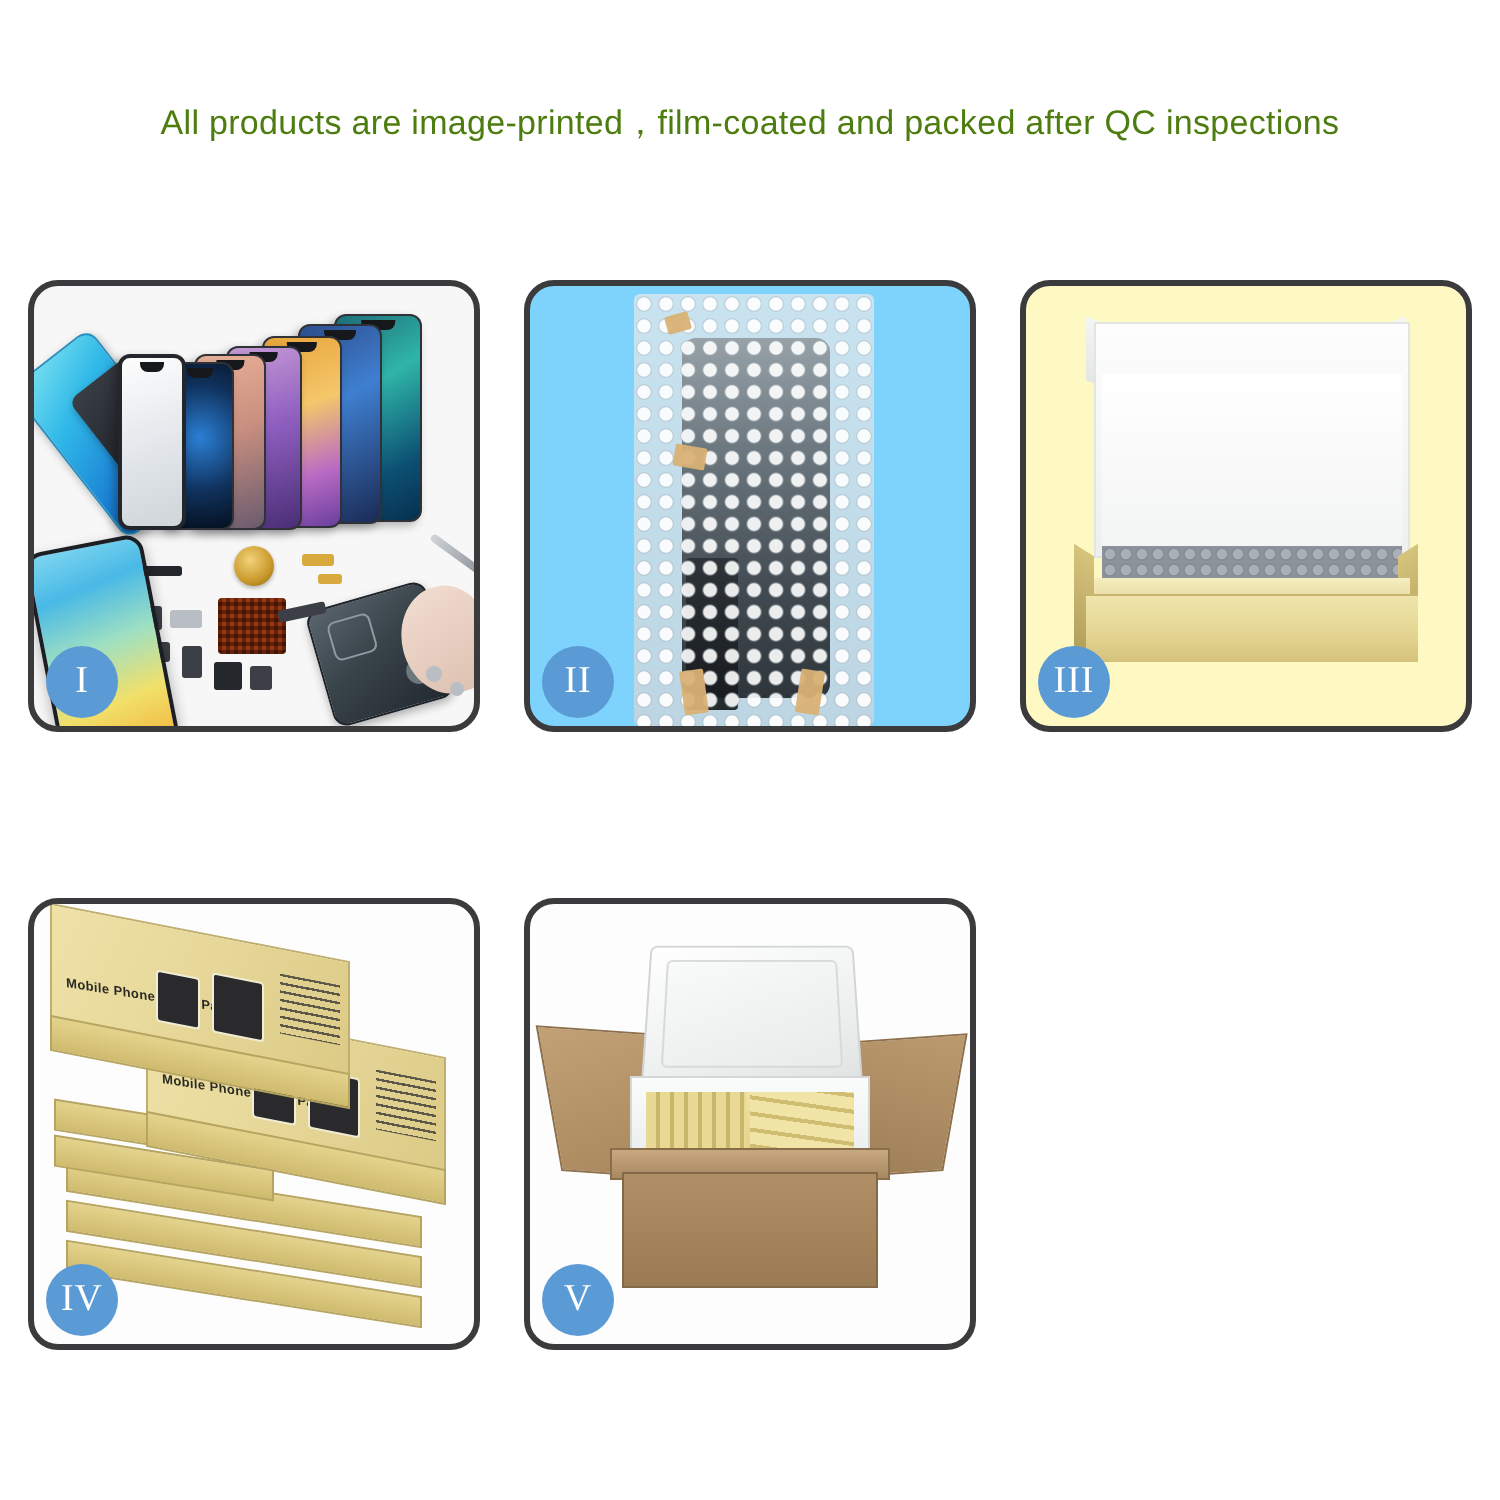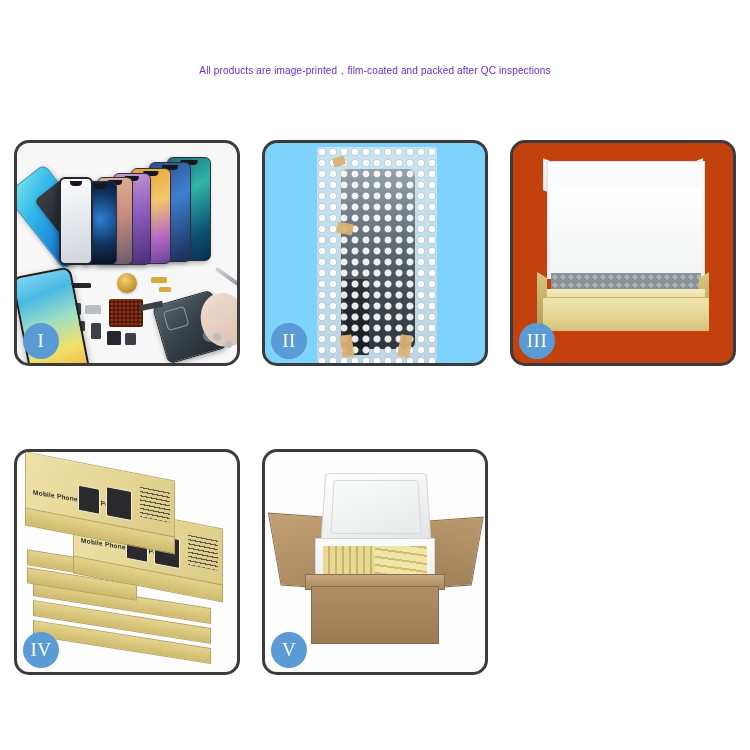--- a/index.html
+++ b/index.html
@@ -32,25 +32,25 @@
     font-family: "Liberation Sans", sans-serif;
     font-size: 35px;
     font-weight: bold;
     letter-spacing: 2.0px;
     color: #111111;
     line-height: 40px;
     white-space: nowrap;
   }
 
   .subtitle {
-    margin-top: 22px;
+    margin-top: 8px;
     font-family: "Liberation Sans", sans-serif;
-    font-size: 10px;
+    font-size: 17px;
     font-weight: normal;
-    color: #6d28d9;
+    color: #4d7c0f;
     letter-spacing: 0.15px;
     white-space: nowrap;
   }
 
   
   .grid {
     position: absolute;
     top: 140px;
     left: 14px;
     width: 722px;
@@ -226,21 +226,21 @@
   }
   .tape {
     position: absolute; background: #d9b174; border-radius: 1px; opacity: .95;
   }
   .tape-a { left: 16px; top: 10px; width: 12px; height: 9px; transform: rotate(-16deg); }
   .tape-b { left: 20px; top: 76px; width: 16px; height: 11px; transform: rotate(10deg); }
   .tape-c { left: 24px; bottom: 6px; width: 12px; height: 22px; transform: rotate(-8deg); }
   .tape-d { right: 26px; bottom: 6px; width: 12px; height: 22px; transform: rotate(9deg); }
 
   
-  .p3 { background: #c2410c; }
+  .p3 { background: #fef9c3; }
   .p3-lid {
     position: absolute; left: 34px; top: 18px; width: 158px; height: 118px;
     background: linear-gradient(180deg,#fdfdfd,#eef0f0);
     border: 1px solid #e3e5e5;
   }
   .p3-lid-flapL {
     position: absolute; left: 30px; top: 18px; width: 14px; height: 32px;
     background: linear-gradient(180deg,#f4f5f5,#e4e6e6);
     transform: skewY(22deg);
   }

